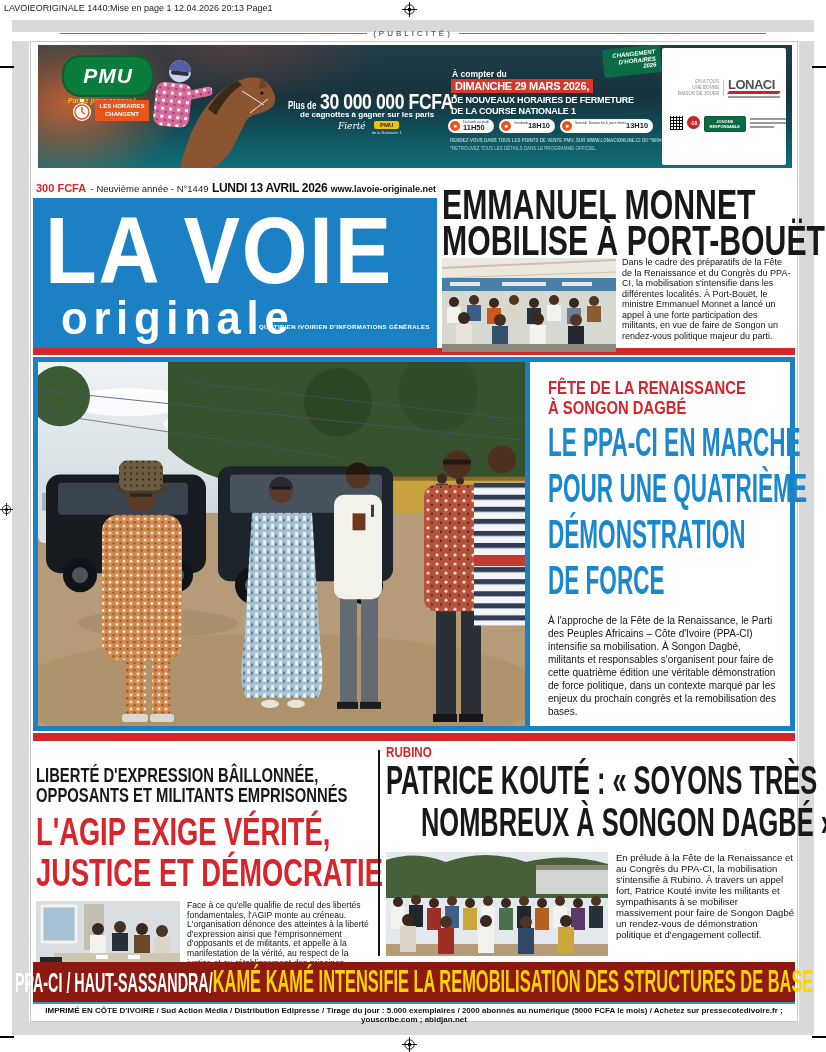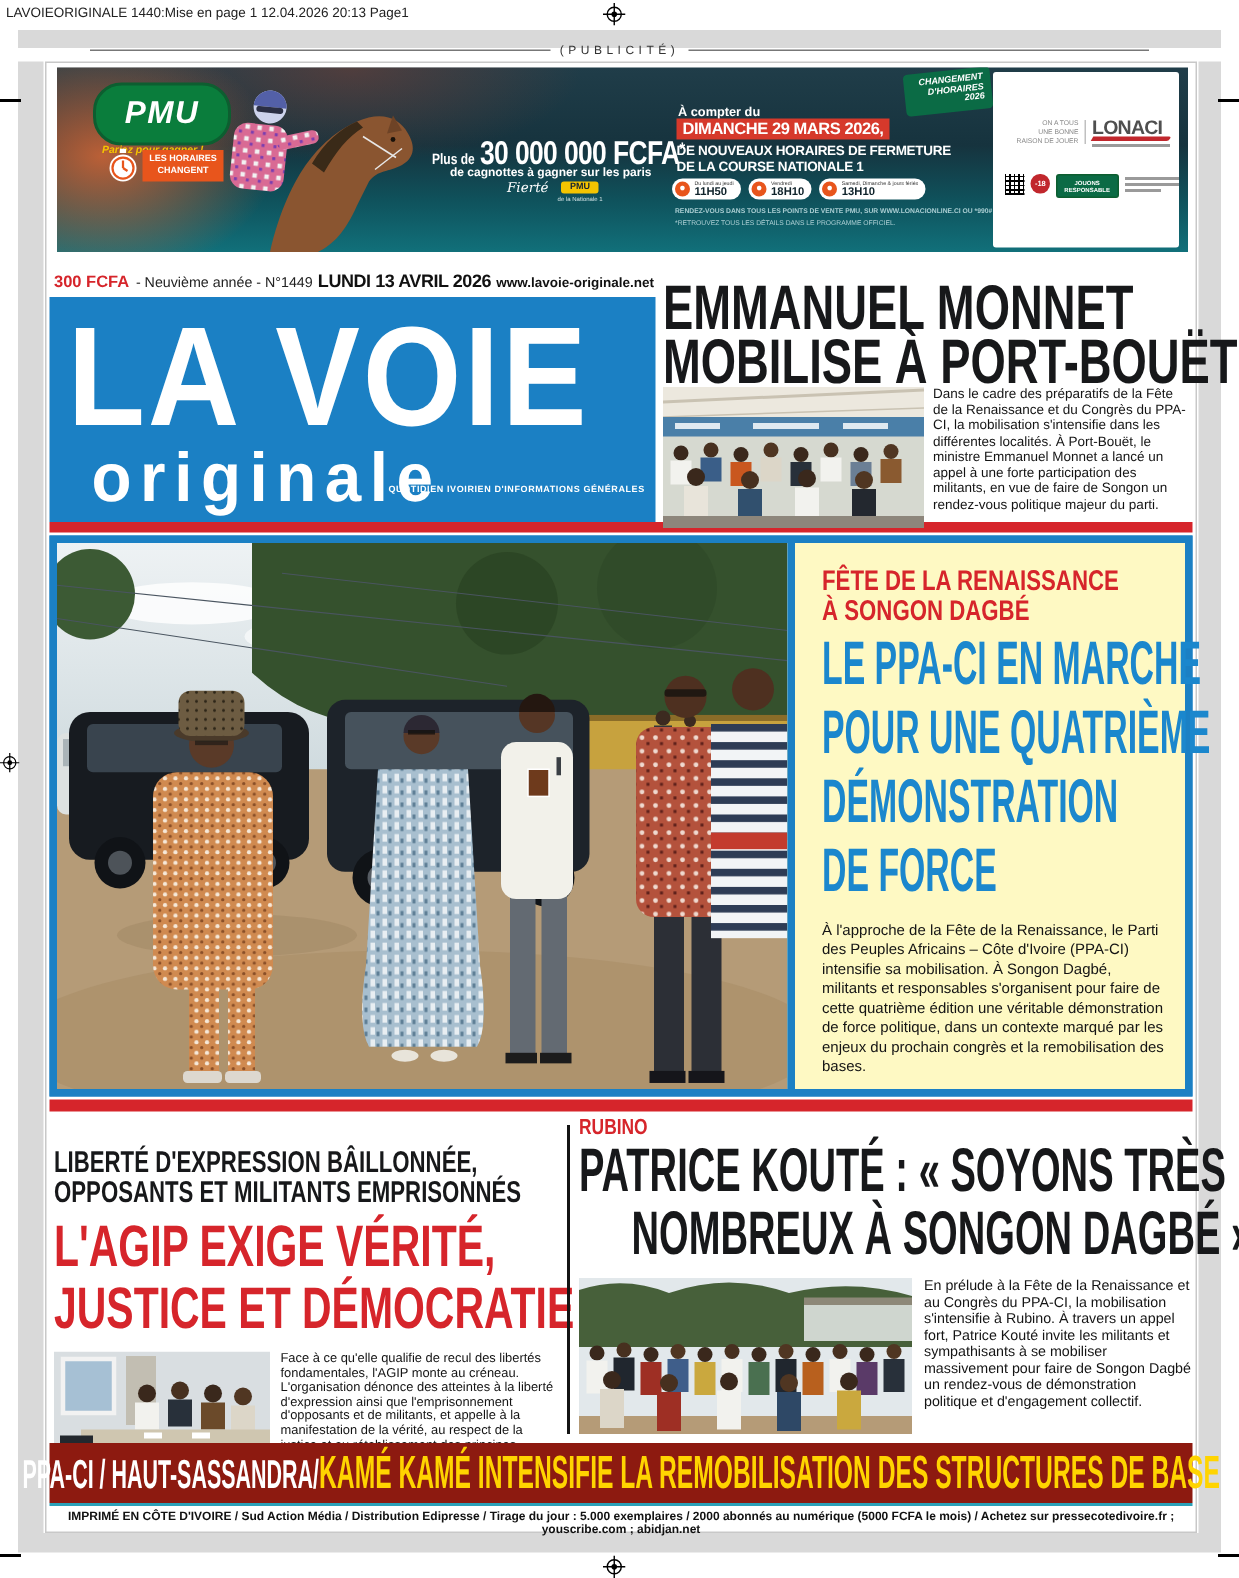--- a/index.html
+++ b/index.html
@@ -25,21 +25,21 @@
   .lonaci-panel{position:absolute;right:6px;top:3px;bottom:3px;width:124px;background:#fff;border-radius:2px;}
   .qr{width:14px;height:14px;background:
       repeating-linear-gradient(0deg,#000 0 1px,#fff 1px 3px),
       repeating-linear-gradient(90deg,#000 0 1px,#fff 1px 3px);background-blend-mode:multiply;}
   .gbar{height:2px;background:#9a9a9a;margin-top:2px;}
   
   .masthead{position:absolute;left:33px;top:198px;width:404px;height:150px;background:#1b80c4;overflow:hidden;}
   .redrule{position:absolute;left:33px;width:762px;background:#d6252b;}
   .body-txt{color:#141414;text-align:left;}
   .feature{position:absolute;left:33px;top:357px;width:762px;height:374px;box-sizing:border-box;border:5px solid #1b80c4;background:#1b80c4;}
-  .feature-panel{position:absolute;right:0;top:0;bottom:0;width:265px;background:#fef9c3;border-left:5px solid #1b80c4;box-sizing:border-box;padding:16px 10px 0 18px;}
+  .feature-panel{position:absolute;right:0;top:0;bottom:0;width:265px;background:#ffffff;border-left:5px solid #1b80c4;box-sizing:border-box;padding:16px 10px 0 18px;}
   .hline{overflow:visible;}
   .banner{position:absolute;left:33px;top:962px;width:762px;height:40px;background:#8d1a10;display:flex;align-items:center;justify-content:center;overflow:visible;}
   .banner-row{display:flex;align-items:baseline;white-space:nowrap;transform:scaleX(.53);transform-origin:50% 50%;}
   .footer-line{position:absolute;left:33px;top:1002px;width:762px;height:2px;background:#2aa0b8;}
   .tick{position:absolute;background:#000;}
 </style>
 </head>
 <body>
 
 <div id="page">
@@ -157,28 +157,28 @@
     <div class="abs" style="left:410px;top:74px;display:flex;gap:5px;">
       <div class="pill">
         <span class="clk">●</span>
         <span style="display:flex;flex-direction:column;justify-content:center;">
           <span class="lab">Du lundi au jeudi</span>
           <span class="val">11H50</span>
         </span>
       </div>
       <div class="pill">
         <span class="clk">●</span>
-        <span style="display:flex;flex-direction:column;justify-content:center;">
+        <span style="display:flex;justify-content:center;">
           <span class="lab">Vendredi</span>
           <span class="val">18H10</span>
         </span>
       </div>
       <div class="pill">
         <span class="clk">●</span>
-        <span style="display:flex;flex-direction:column;justify-content:center;">
+        <span style="display:flex;justify-content:center;">
           <span class="lab">Samedi, Dimanche &amp; jours fériés</span>
           <span class="val">13H10</span>
         </span>
       </div>
     </div>
     <div class="abs" style="left:412px;top:93px;color:#a9cdd2;font-size:4.5px;font-weight:bold;">RENDEZ-VOUS DANS TOUS LES POINTS DE VENTE PMU, SUR WWW.LONACIONLINE.CI OU *990#</div>
     <div class="abs" style="left:412px;top:101px;color:#a9cdd2;font-size:4.5px;">*RETROUVEZ TOUS LES DÉTAILS DANS LE PROGRAMME OFFICIEL.</div>
 
     <div class="lonaci-panel">
       <div style="position:absolute;left:6px;top:30px;right:6px;display:flex;justify-content:flex-end;align-items:center;gap:4px;">

